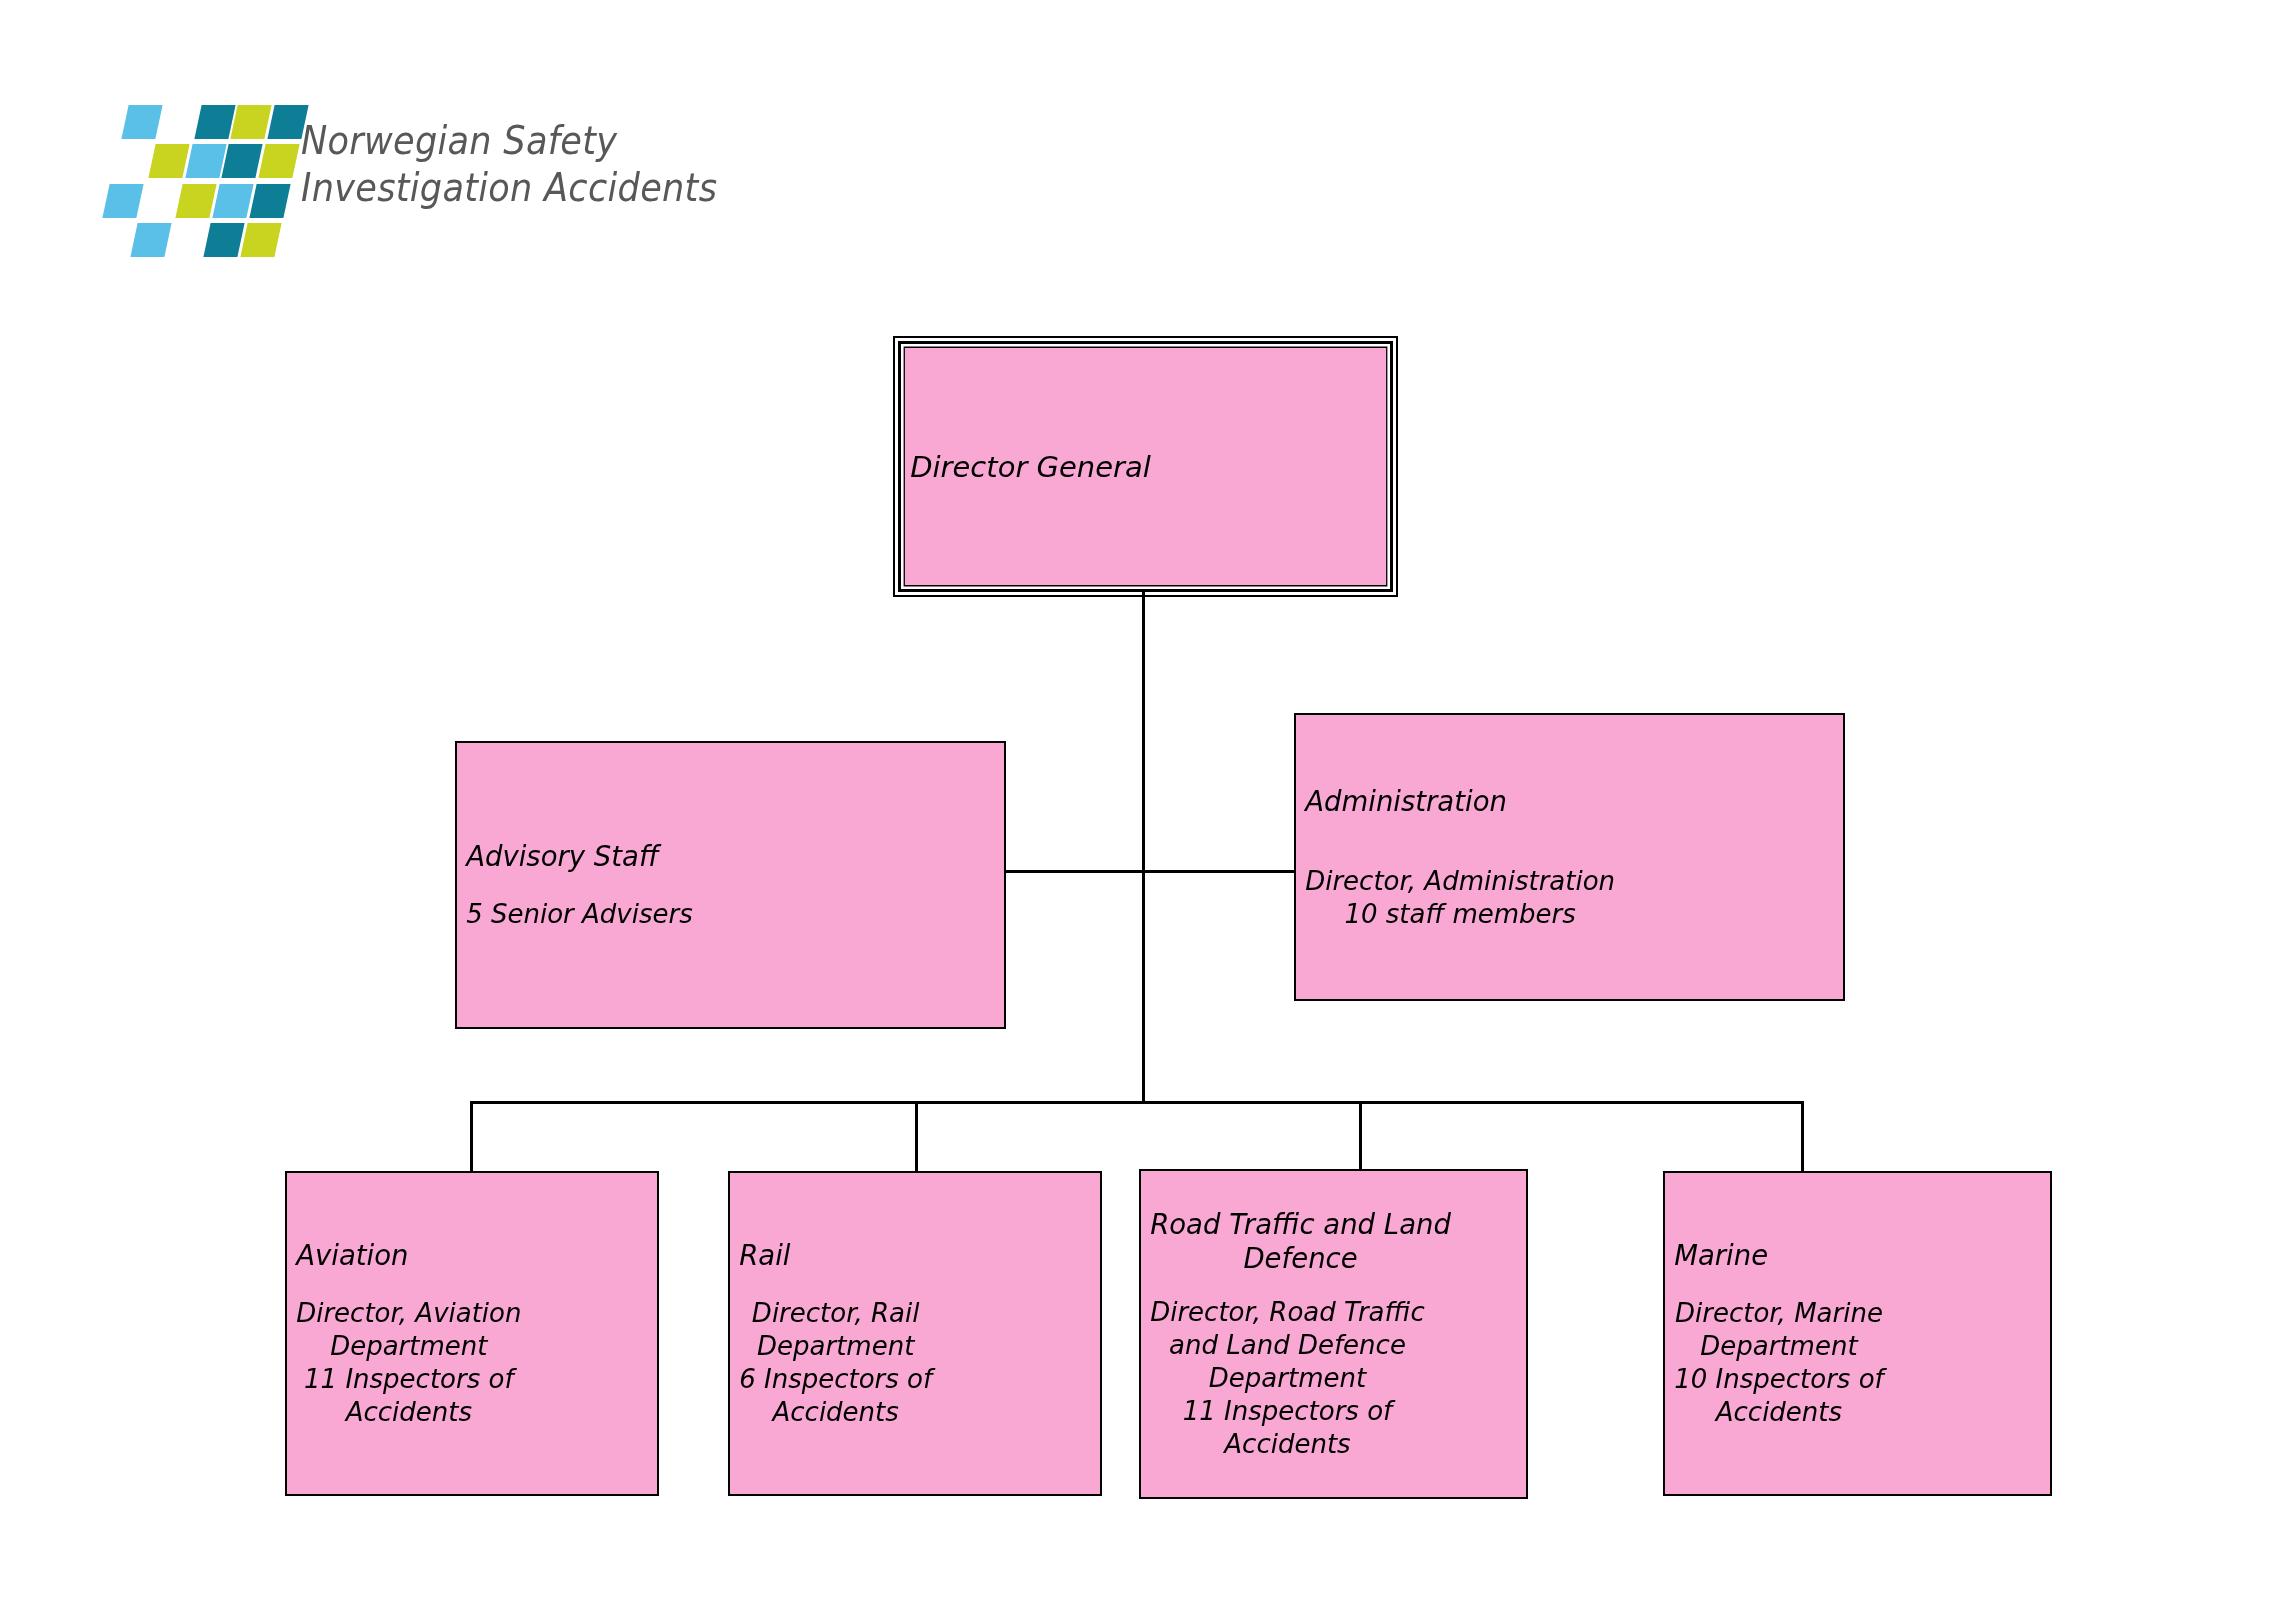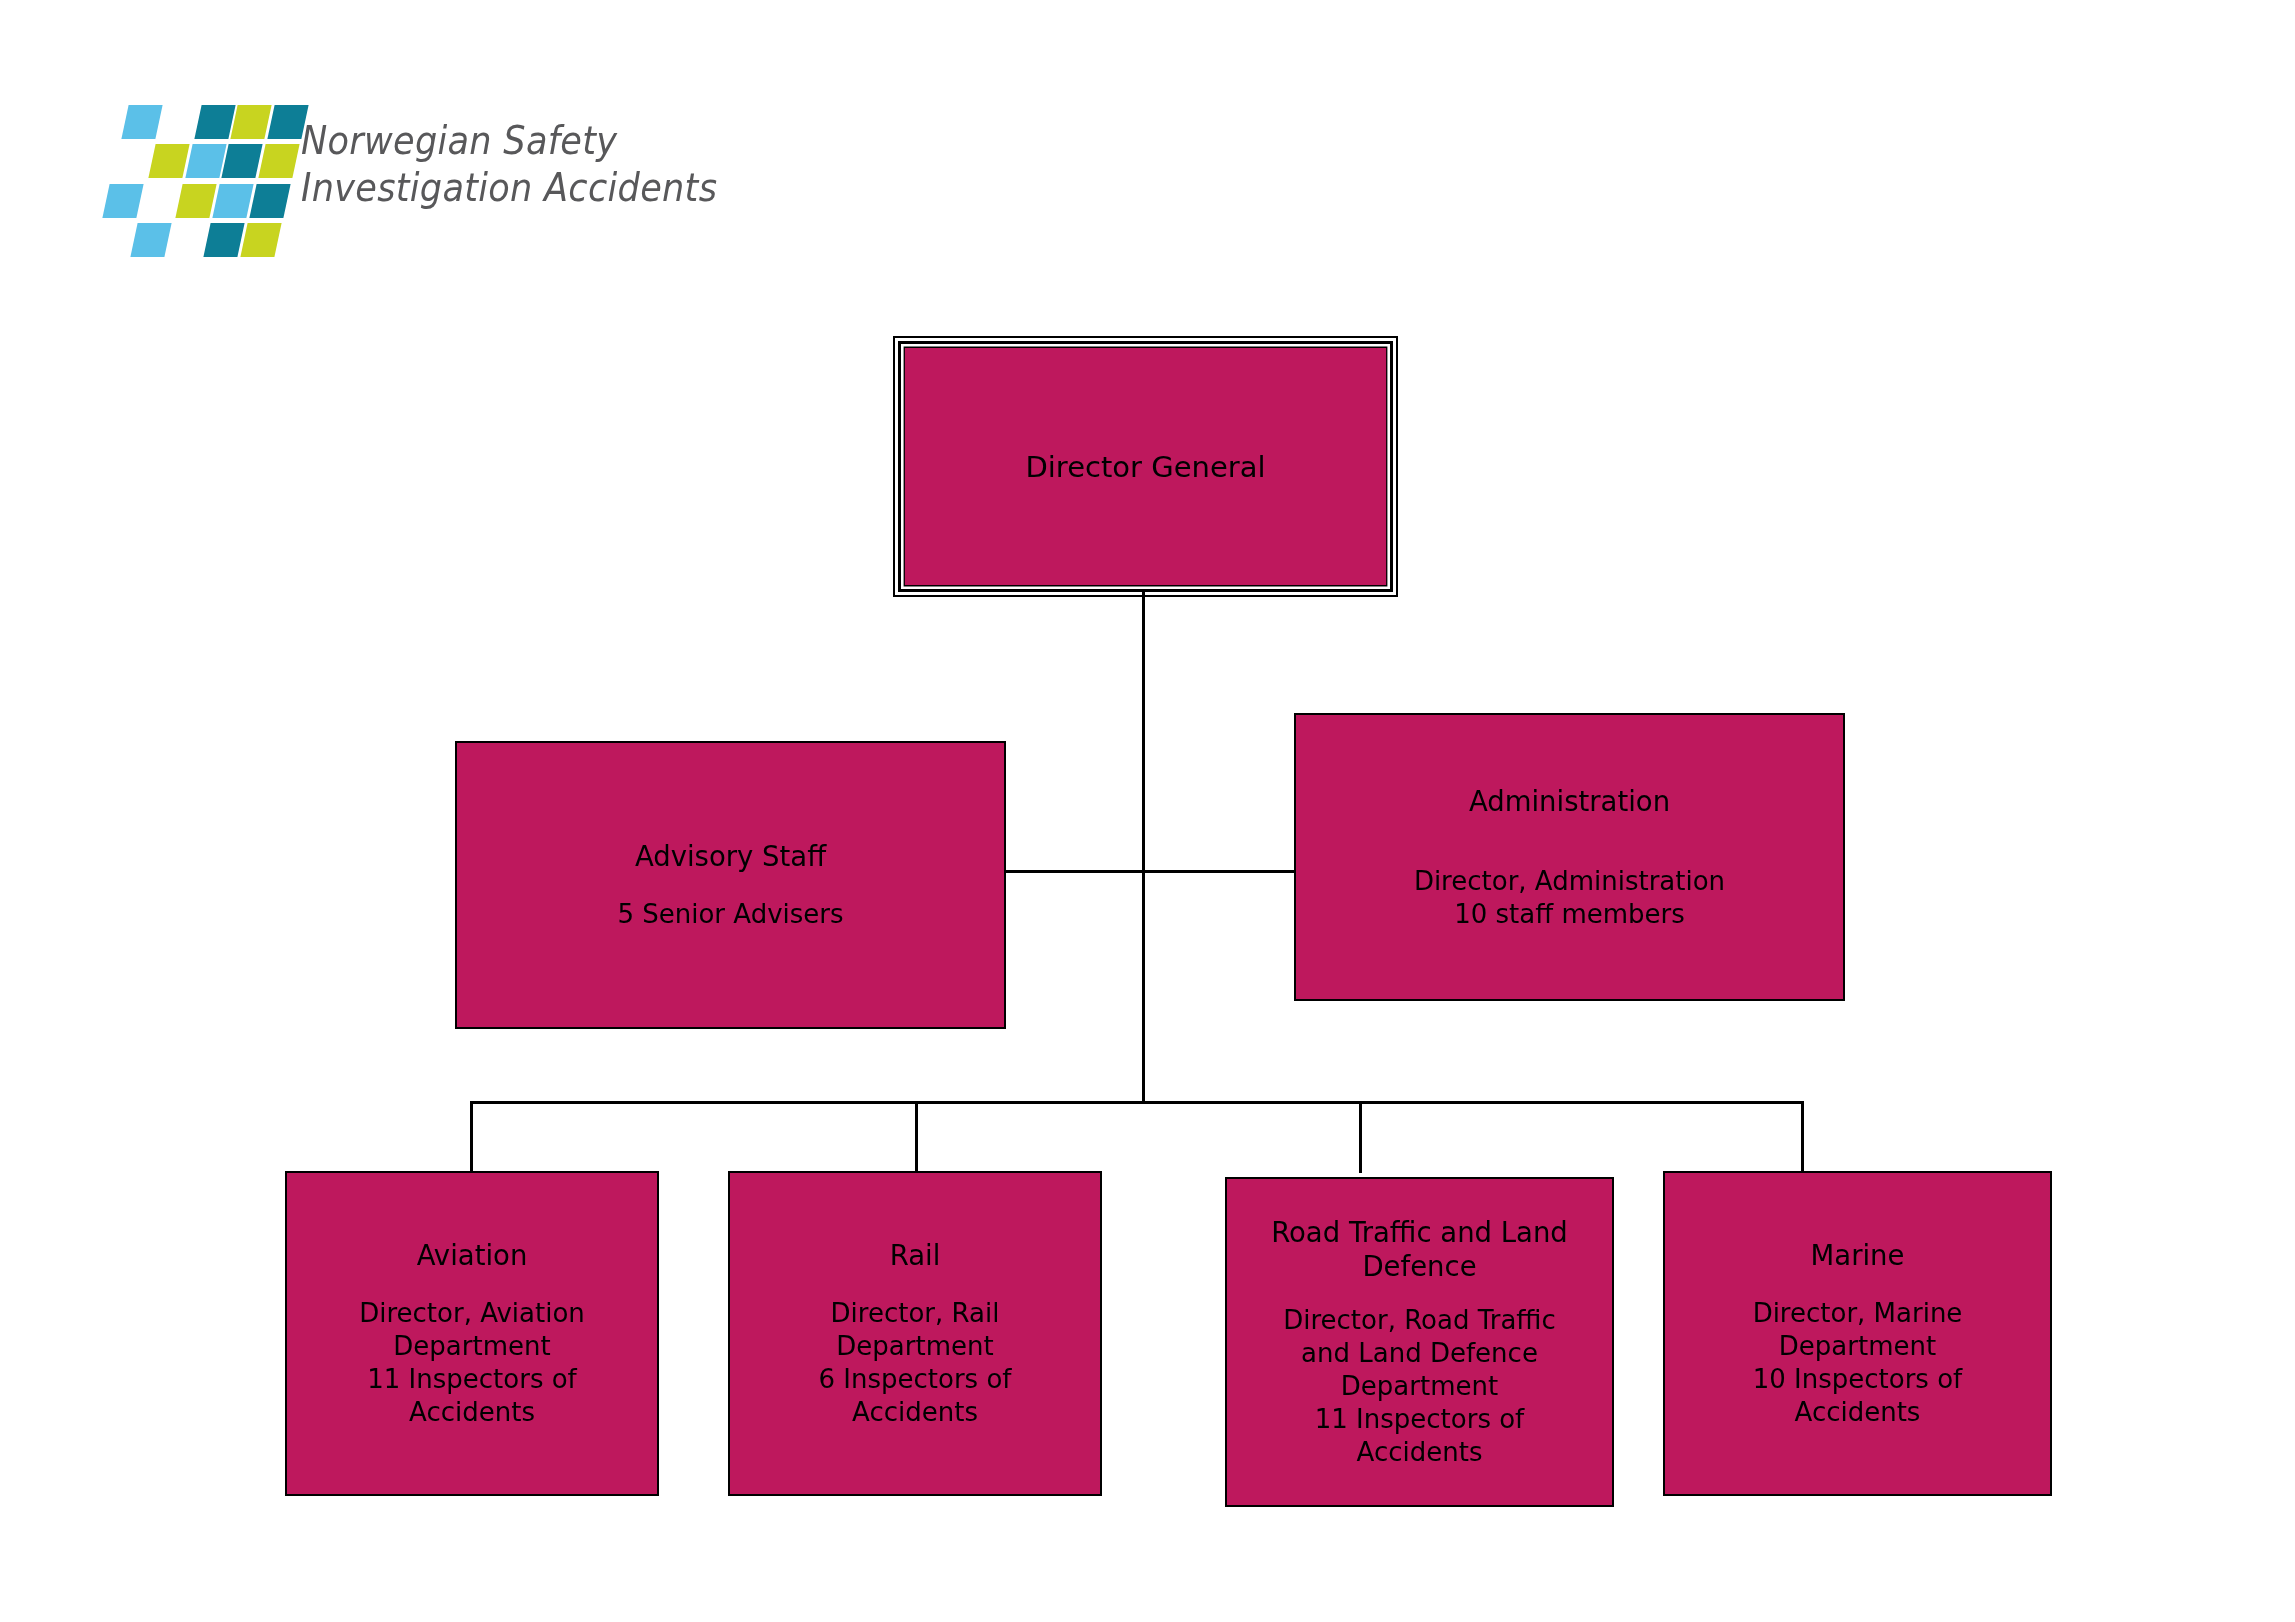--- a/index.html
+++ b/index.html
@@ -64,28 +64,29 @@
     position: absolute;
     background: #000000;
   }
   .conn-v { width: 3.3px; }
   .conn-h { height: 3.3px; }
 
   
   .node {
     position: absolute;
     box-sizing: border-box;
-    background: #be185d;
+    background: #f9a8d4;
     border: 2.6px solid #000000;
     display: flex;
     flex-direction: column;
-    align-items: center;
+    align-items: flex-start;
     justify-content: center;
     text-align: center;
     padding: 6.5px 9.2px;
+    font-style: italic;
   }
   .node.root {
     border: 3.3px solid #000000;
     outline: 2.6px solid #000000;
     outline-offset: 3.3px;
     box-shadow: inset 0 0 0 2.6px #ffffff, inset 0 0 0 3.9px #000000;
   }
   .node-title {
     font-size: 27.5px;
     line-height: 34px;
@@ -166,21 +167,21 @@
   </div>
 
   <div class="node" style="left:728px; top:1171px; width:374px; height:325px;">
     <div class="node-title">Rail</div>
     <div class="node-body">Director, Rail
 Department
 6 Inspectors of
 Accidents</div>
   </div>
 
-  <div class="node" style="left:1225px; top:1169px; width:389px; height:330px;margin-top:8px;">
+  <div class="node" style="left:1139px; top:1169px; width:389px; height:330px;">
     <div class="node-title">Road Traffic and Land
 Defence</div>
     <div class="node-body tight">Director, Road Traffic
 and Land Defence
 Department
 11 Inspectors of
 Accidents</div>
   </div>
 
   <div class="node" style="left:1623px; top:1171px; width:389px; height:325px;margin-left:40px;">

